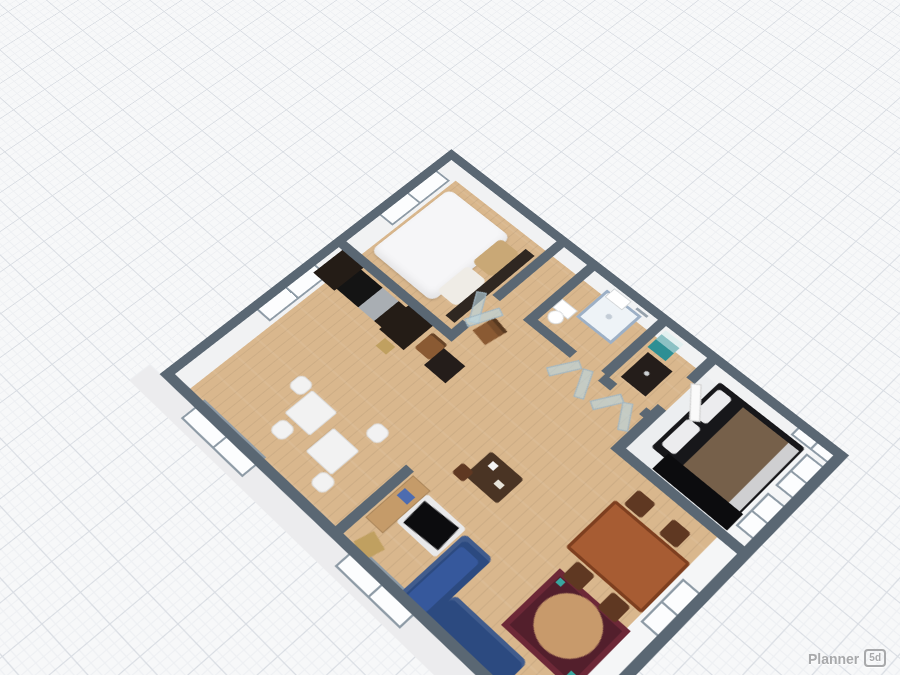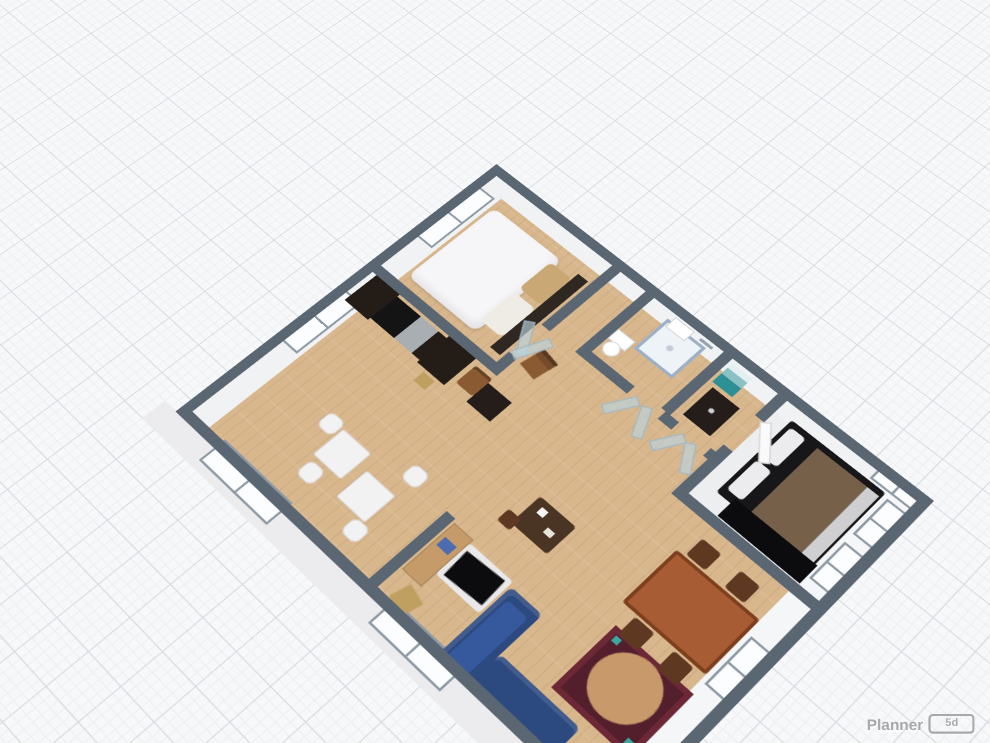--- a/index.html
+++ b/index.html
@@ -39,21 +39,21 @@
   .white-furn{background:var(--white_furniture,#f2f2f2); border:1px solid #dcdcdc; box-sizing:border-box;}
   .rounded{border-radius:4px;}
   .watermark{
     position:absolute; right:14px; bottom:8px; display:flex; align-items:flex-end; gap:5px;
     color:var(--watermark,#a8a9ab); font-size:14px; font-weight:bold;
     text-shadow:0 1px 0 rgba(255,255,255,0.9);
     user-select:none;
   }
   .wm-badge{
     display:inline-block; border:2px solid var(--watermark,#a8a9ab); border-radius:4px;
-    padding:1px 13px; font-size:10px; line-height:12px; font-weight:bold;
+    padding:1px 3px; font-size:10px; line-height:12px; font-weight:bold;
     box-shadow:0 1px 0 rgba(255,255,255,0.9);
   }
 </style>
 </head>
 <body>
 
 <div class="canvas">
   <div class="stage">
     <div class="ground">
       <div class="plan">

